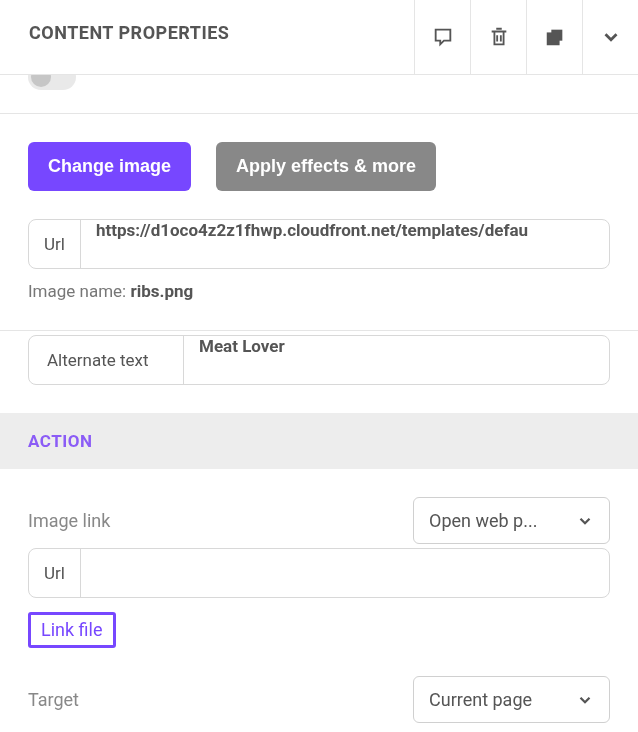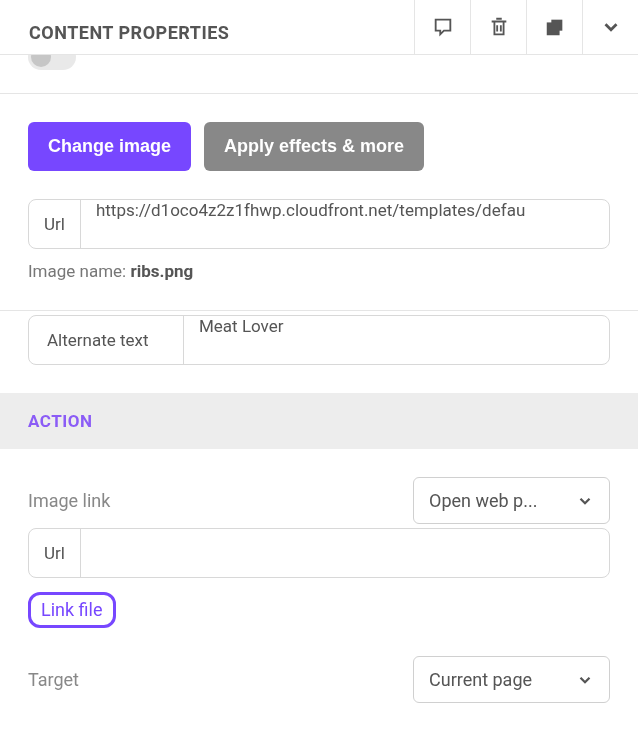--- a/index.html
+++ b/index.html
@@ -9,21 +9,21 @@
       width: 638px;
       height: 732px;
       overflow: hidden;
       color: #555;
     }
     .header {
       display: flex;
       justify-content: space-between;
       align-items: stretch;
       border-bottom: 1px solid #e5e5e5;
-      height: 55px;
+      height: 75px;
     }
     .header-title {
       font-size: 18px;
       font-weight: 700;
       color: #555;
       letter-spacing: 0.5px;
       padding: 22px 29px;
     }
     .header-actions {
       display: flex;
@@ -72,21 +72,21 @@
       position: absolute;
       left: 3px;
       top: 3px;
     }
     .divider {
       border-top: 1px solid #e5e5e5;
       margin-top: 20px;
     }
     .btn-row {
       display: flex;
-      gap: 13px;
+      gap: 25px;
       padding: 28px;
     }
     .btn {
       padding: 14px 20px;
       font-size: 18px;
       font-weight: 700;
       border: none;
       border-radius: 6px;
       cursor: pointer;
       color: #fff;
@@ -116,20 +116,21 @@
       flex: 1;
       border: none;
       outline: none;
       padding: 0 15px;
       font-size: 17px;
       color: #555;
       background: transparent;
       min-width: 0;
       overflow: hidden;
       white-space: nowrap;
+      font-weight: bold;
     }
     .image-name {
       padding: 12px 28px 0;
       font-size: 17px;
       color: #777;
     }
     .image-name-val { font-weight: 700; color: #555; }
     .spacer { height: 30px; border-bottom: 1px solid #e5e5e5; }
     .section-header {
       background: #ededed;
@@ -171,21 +172,21 @@
     .select svg { width: 18px; height: 18px; flex-shrink: 0; margin-left: 10px; }
     .link-row {
       display: flex;
       gap: 22px;
       padding: 14px 28px 0;
       font-size: 18px;
     }
     .link-purple { color: #7747FF; cursor: pointer; }
     .link-file-box {
       border: 3px solid #7747FF;
-      border-radius: 12px;
+      border-radius: 3px;
       padding: 6px 10px;
       cursor: pointer;
       line-height: 1;
     }
     .mt-20 { margin-top: 4px; }
   </style>
 </head>
 <body>
 
 <div class="header">

